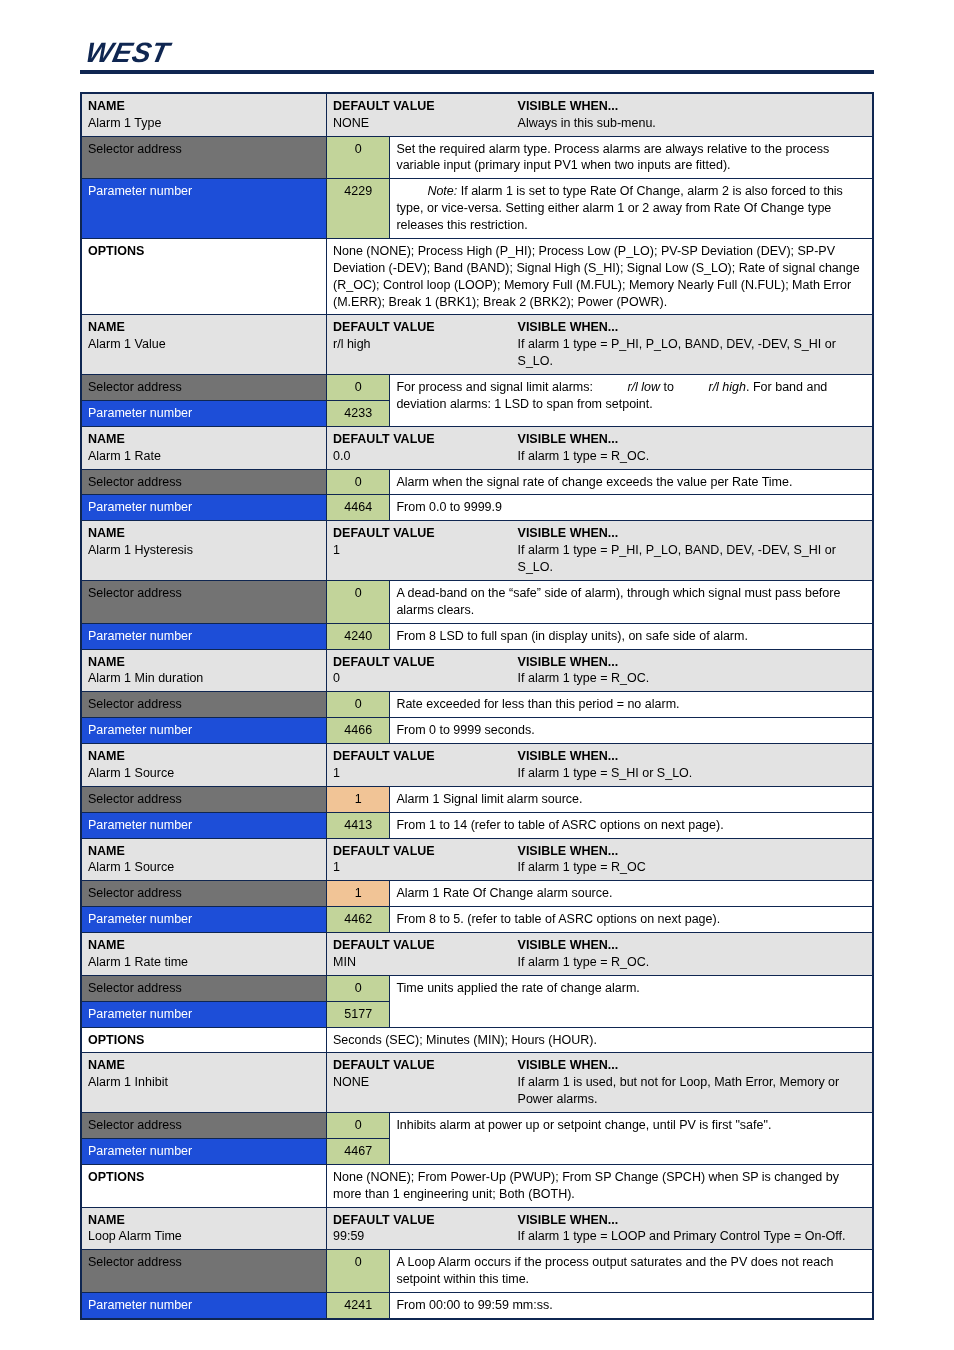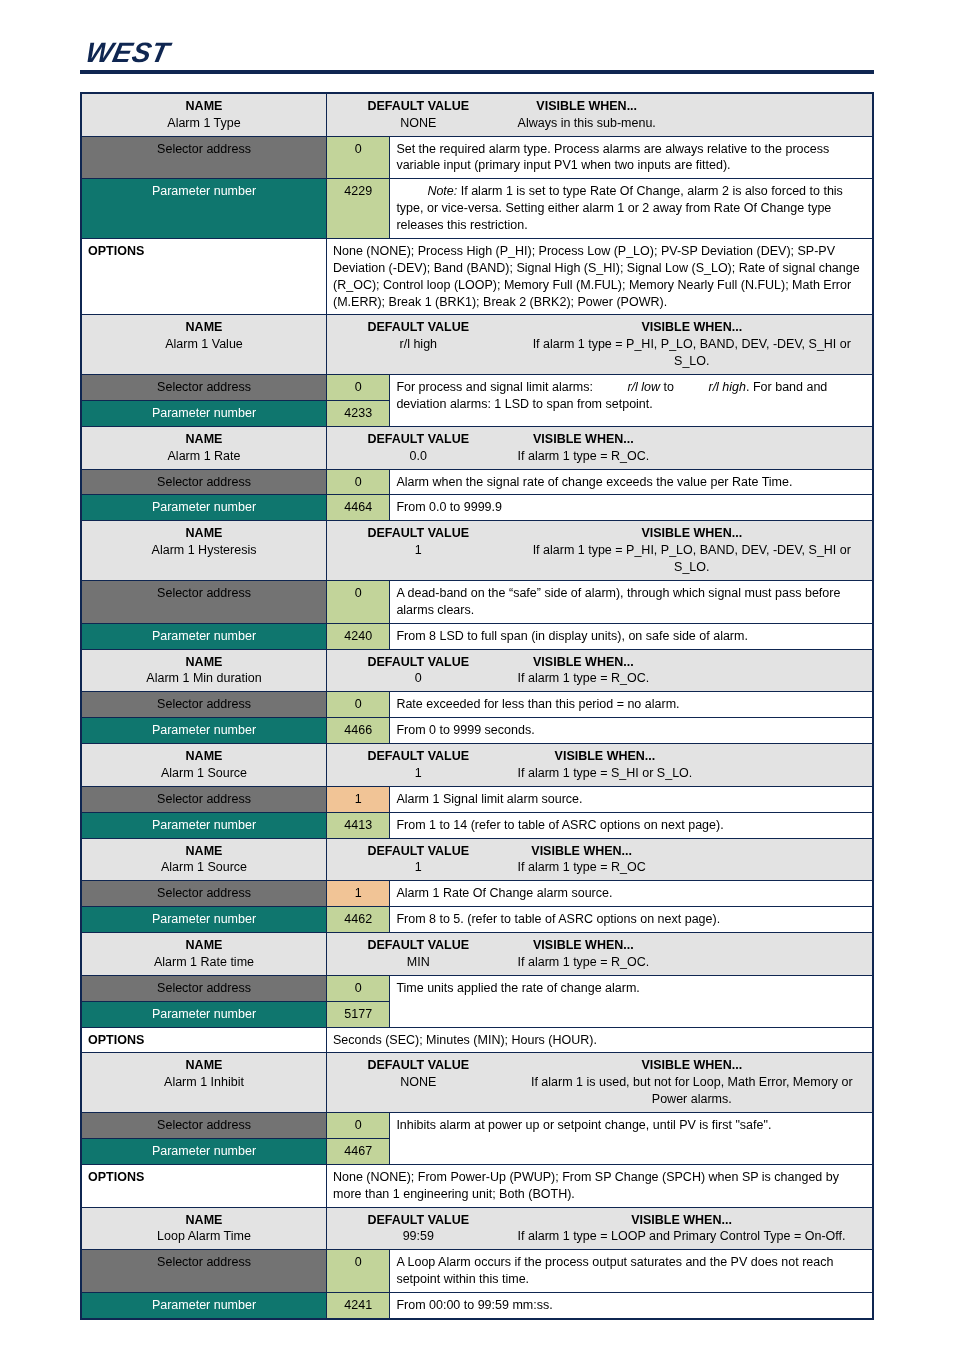--- a/index.html
+++ b/index.html
@@ -47,27 +47,27 @@
     vertical-align: top;
     font-size: 12.5px;
     line-height: 1.35;
   }
   .col-a { width: 31%; }
   .col-b { width: 8%; }
   .col-c { width: 61%; }
 
   .bg-grey   { background: #e3e3e3; }
   .bg-paleblue { background: #737373; }
-  .bg-navy   { background: #0f766e; color: #fff; }
+  .bg-navy   { background: #1d4ed8; color: #fff; }
   .bg-olive  { background: #c2d49a; }
   .bg-peach  { background: #f1c496; }
 
   .bg-navy .label { color: #fff; }
   .center { text-align: center; }
-  .small  { font-size: 12px; text-align: center; }
+  .small  { font-size: 12px; }
 
   .footer {
     position: absolute;
     bottom: 28px;
     left: 80px;
     right: 80px;
   }
   .footer-line {
     border-top: 3px solid #0f2651;
     padding-top: 6px;

